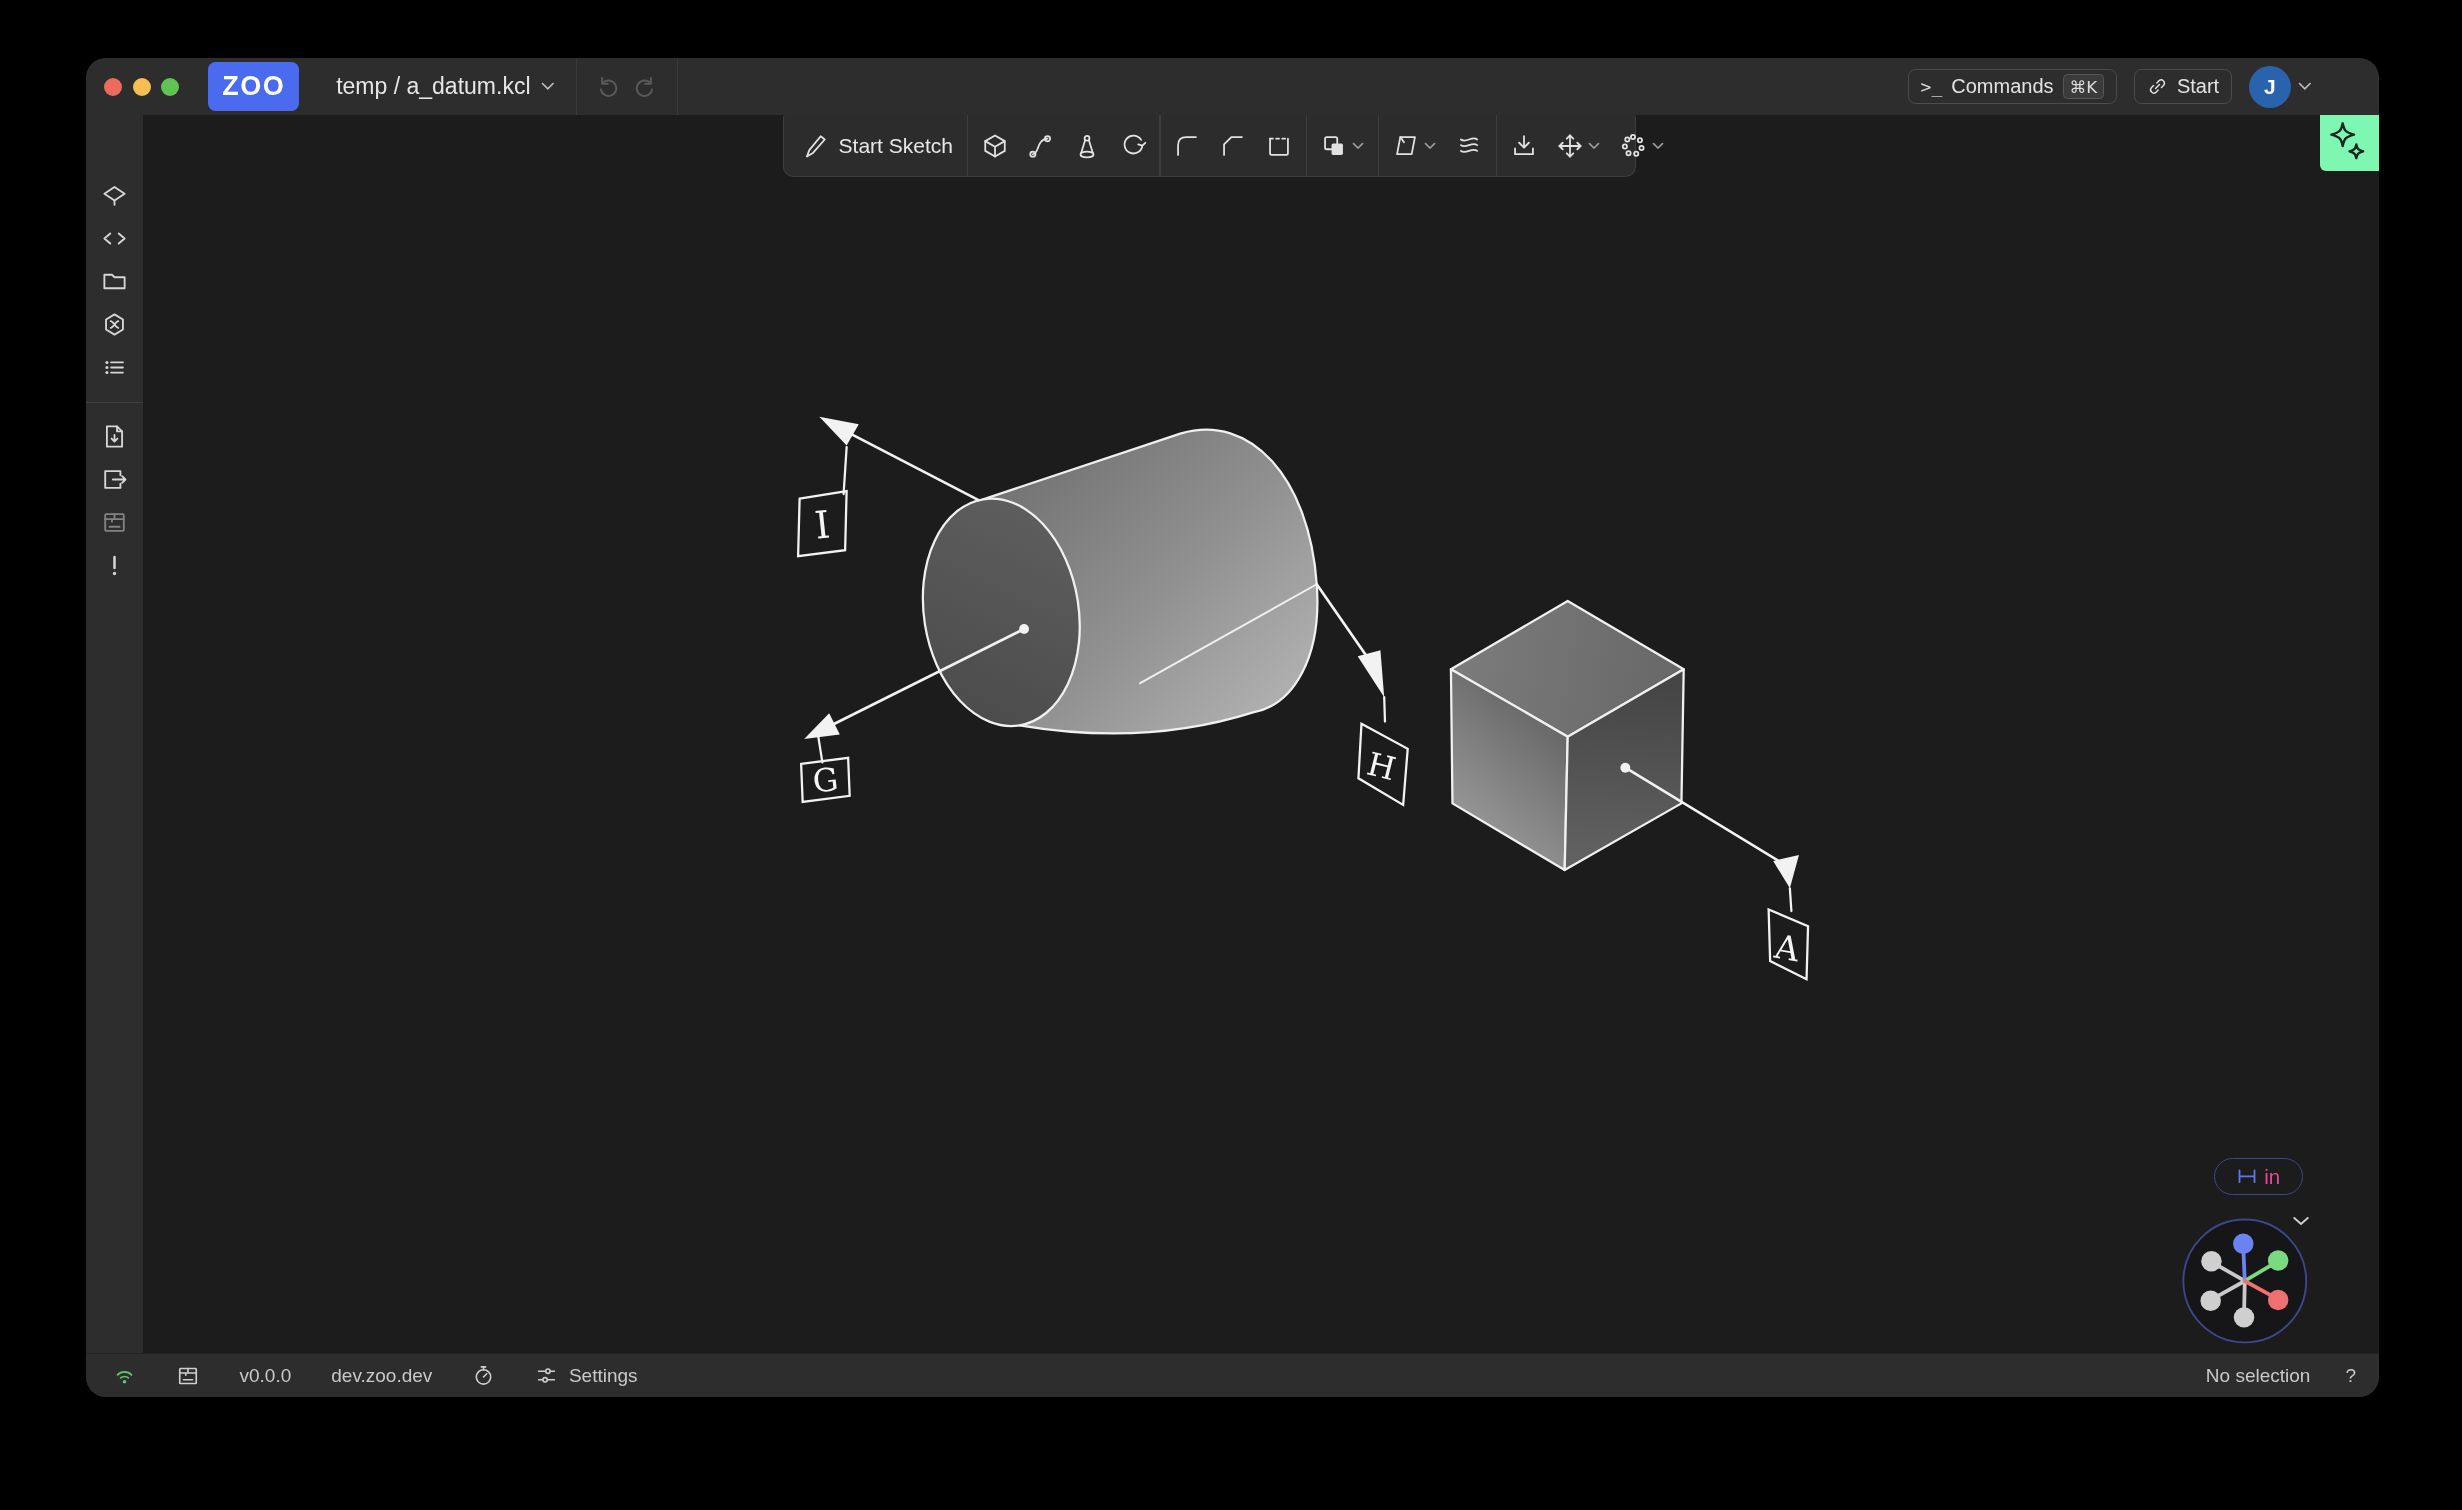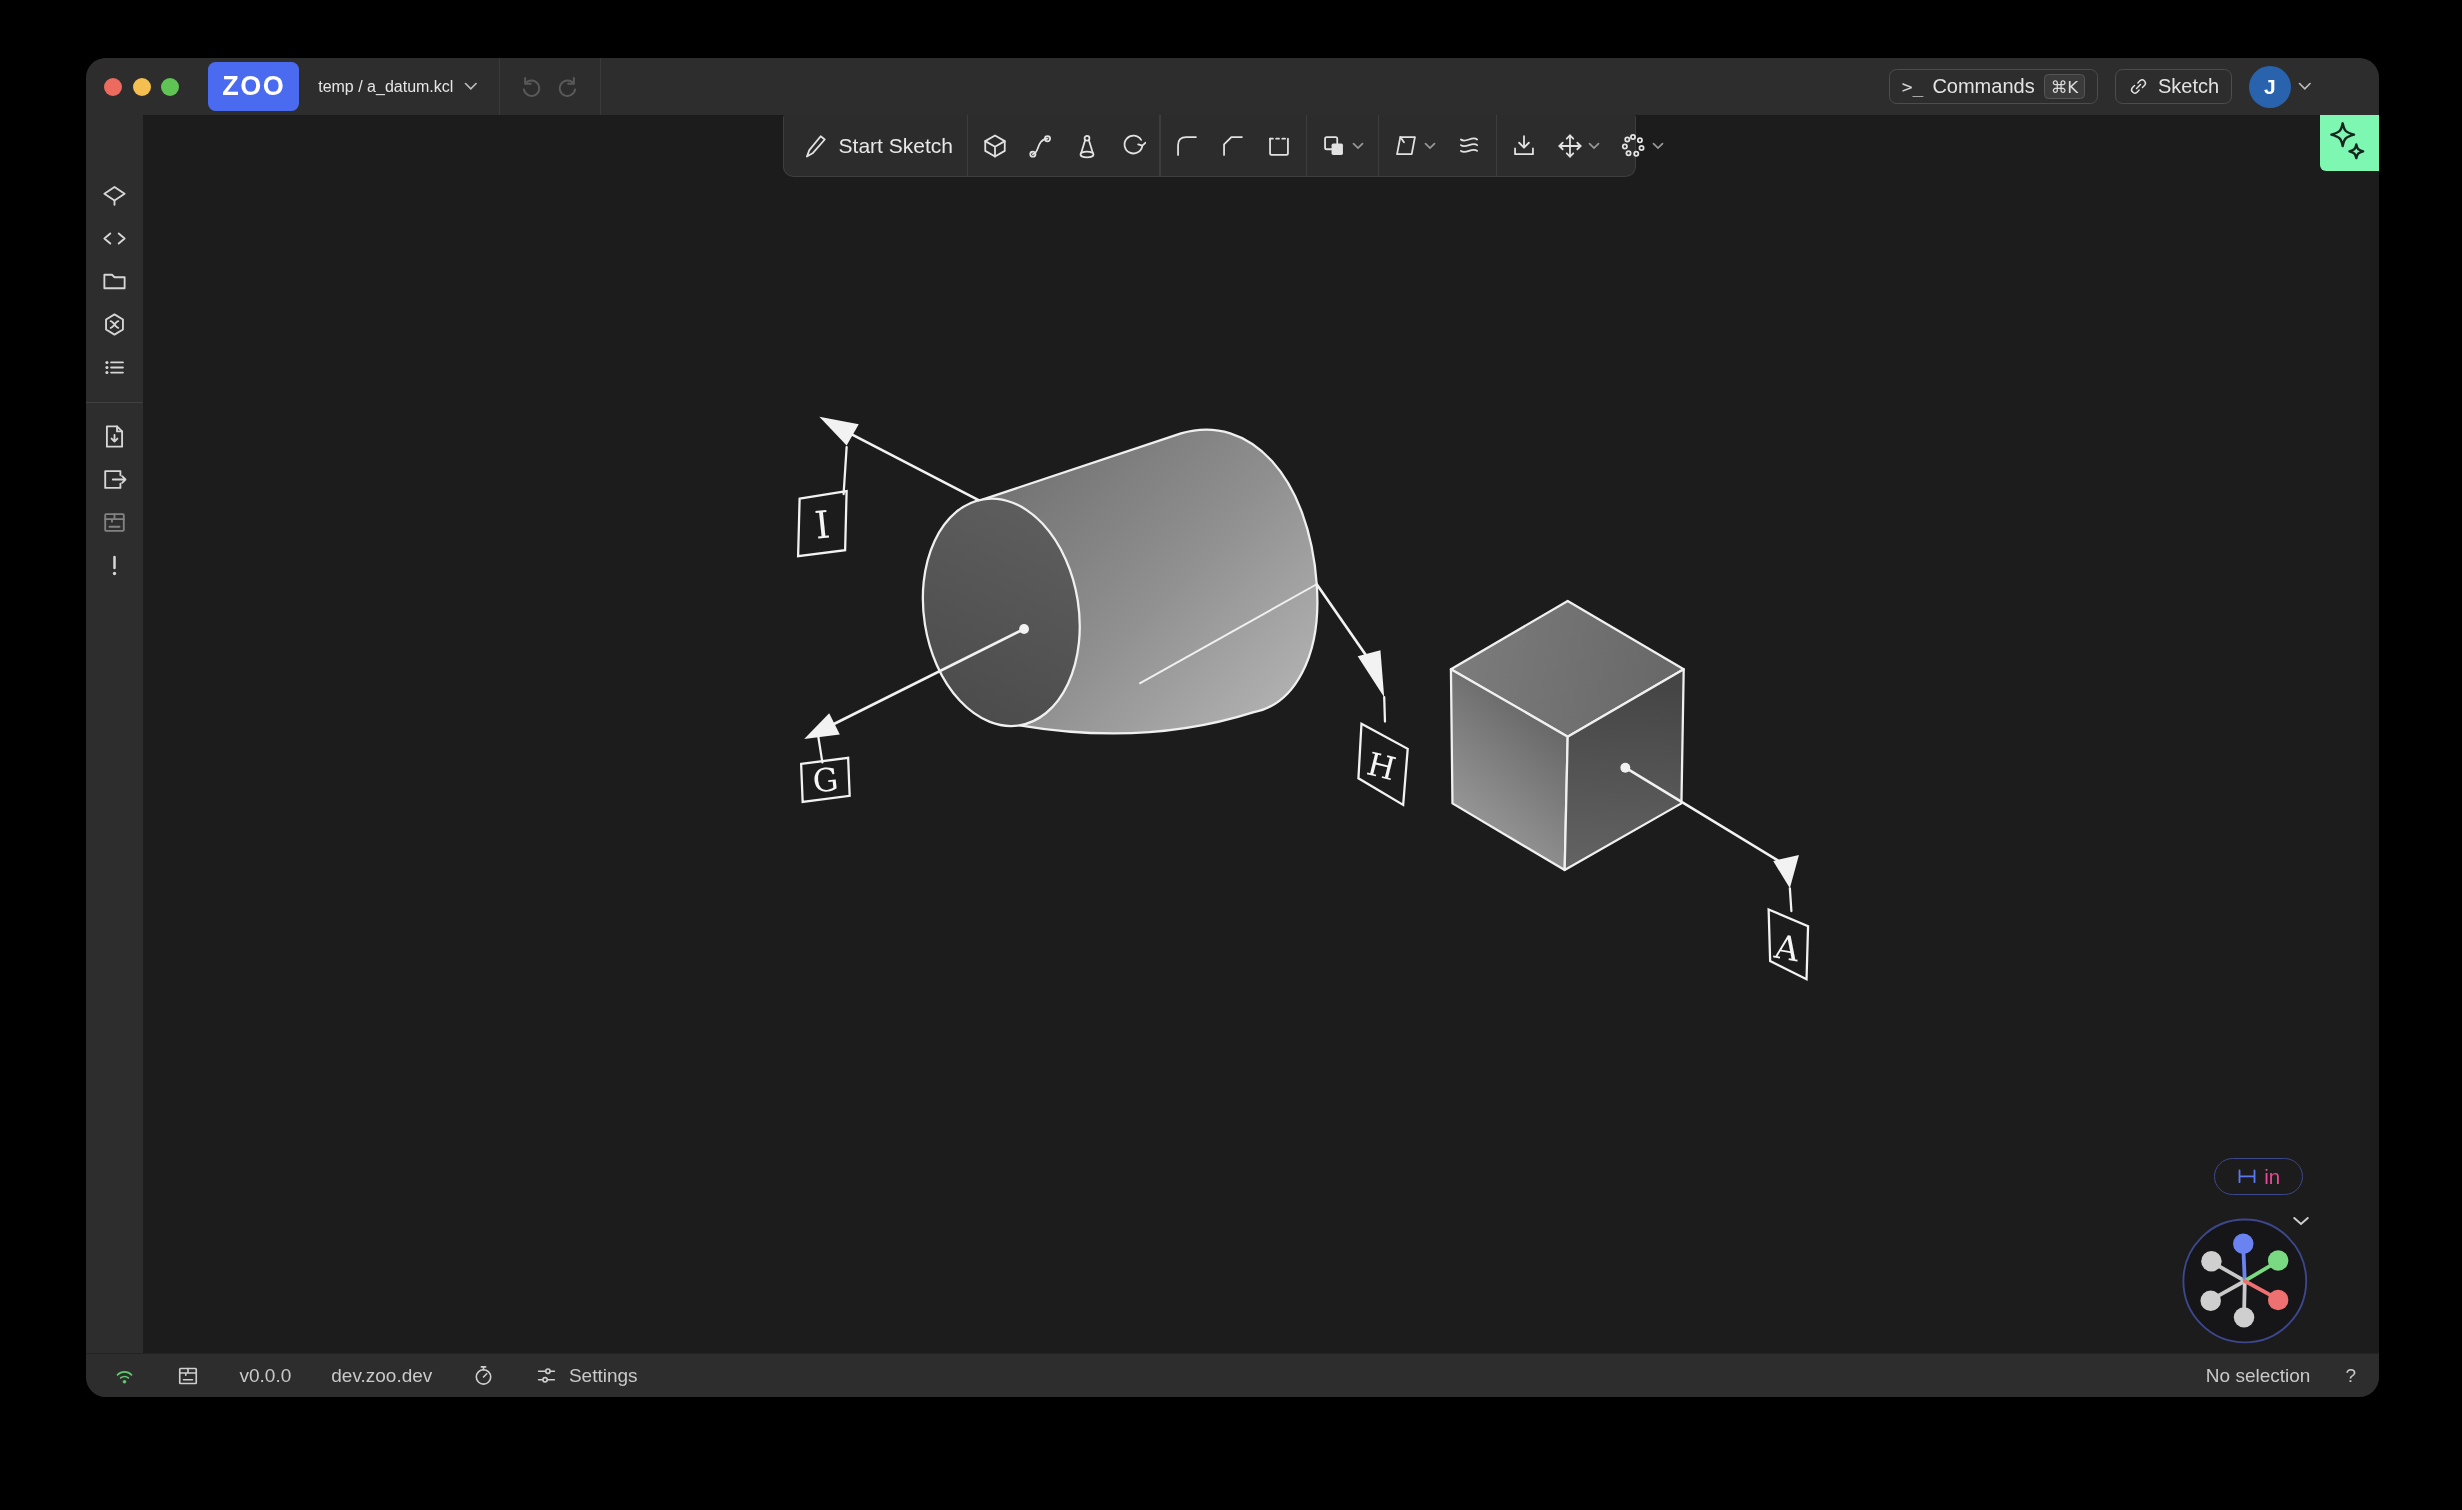--- a/index.html
+++ b/index.html
@@ -8,21 +8,21 @@
     border-radius:20px;overflow:hidden;}
   
   .titlebar{position:absolute;left:0;top:0;right:0;height:57px;background:#2d2d2d;display:flex;
     align-items:center;z-index:40;}
   .lights{display:flex;gap:10.6px;margin-left:18px;}
   .light{width:18px;height:18px;border-radius:50%;}
   .light.red{background:#ec6a5e}.light.yellow{background:#f4be50}.light.green{background:#5fc454}
   .logo-tile{margin-left:29px;width:91px;height:49px;background:#4a6bf0;border-radius:7.6px;
     display:flex;align-items:center;justify-content:center;color:#fff;font-weight:800;
     font-size:27px;letter-spacing:1.5px;}
-  .breadcrumb{margin-left:19px;color:#e6e6e6;font-size:16px;display:flex;align-items:center;gap:10.6px;}
+  .breadcrumb{margin-left:37px;color:#e6e6e6;font-size:23px;display:flex;align-items:center;gap:10.6px;}
   .tb-divider{width:1.5px;align-self:stretch;background:#3a3a3a;}
   .histbtn{width:26px;height:26px;margin:0 6.8px;opacity:.95;}
   .titlebar-right{position:absolute;right:67px;top:0;height:57px;display:flex;align-items:center;gap:16.7px;}
   .chipbtn{display:flex;align-items:center;gap:9px;border:1.5px solid #4d4d4d;border-radius:7.6px;
     height:33px;padding:0 12px;color:#e3e3e3;font-size:20px;background:transparent;}
   .kbd{background:#3b3b3b;border:0.8px solid #565656;border-radius:4.5px;font-size:16.7px;
     padding:1.5px 6px;color:#dcdcdc;font-family:"DejaVu Sans",sans-serif;}
   .prompt-glyph{font-family:"DejaVu Sans Mono",monospace;font-size:18px;color:#d5d5d5;}
   .avatar{width:42px;height:42px;border-radius:50%;background:#2a63ad;color:#fff;font-size:21px;
     font-weight:bold;display:flex;align-items:center;justify-content:center;}
@@ -328,21 +328,21 @@
         <span class="prompt-glyph">&gt;_</span>
         <span>Commands</span>
         <span class="kbd">⌘K</span>
       </div>
       <div class="chipbtn">
         <svg width="21" height="21" viewBox="0 0 32 32" class="toolicon">
           <path d="M13 19 L19 13"></path>
             <path d="M15 10.5 l3.5-3.5 a5 5 0 0 1 7 7 L22 17.5"></path>
           <path d="M17 21.5 l-3.5 3.5 a5 5 0 0 1 -7 -7 L10 14.5"></path>
           </svg>
-        <span>Sketch</span>
+        <span>Start</span>
       </div>
       <div style="display:flex;align-items:center;gap:7.6px;">
         <div class="avatar">
           <span>J</span>
         </div>
         <svg width="13.6" height="8.3" viewBox="0 0 18 11">
           <polyline points="2,2 9,9 16,2" fill="none" stroke="#bdbdbd" stroke-width="2.2" stroke-linecap="round"></polyline>
           </svg>
       </div>
     </div>

